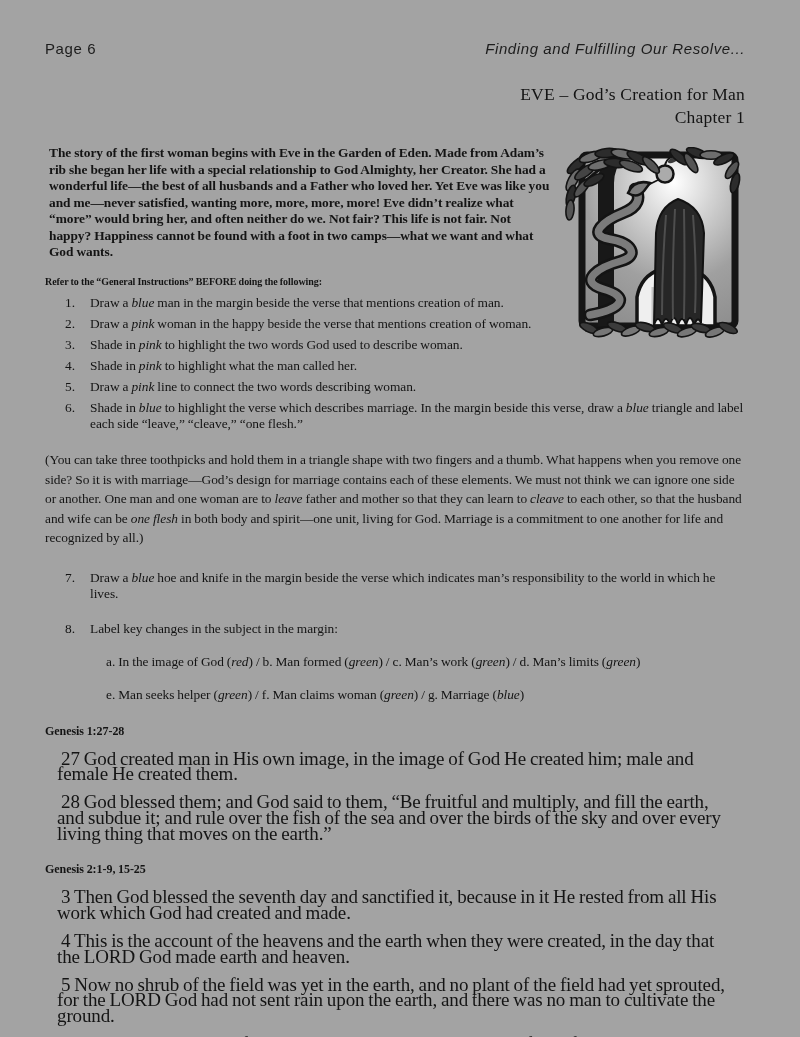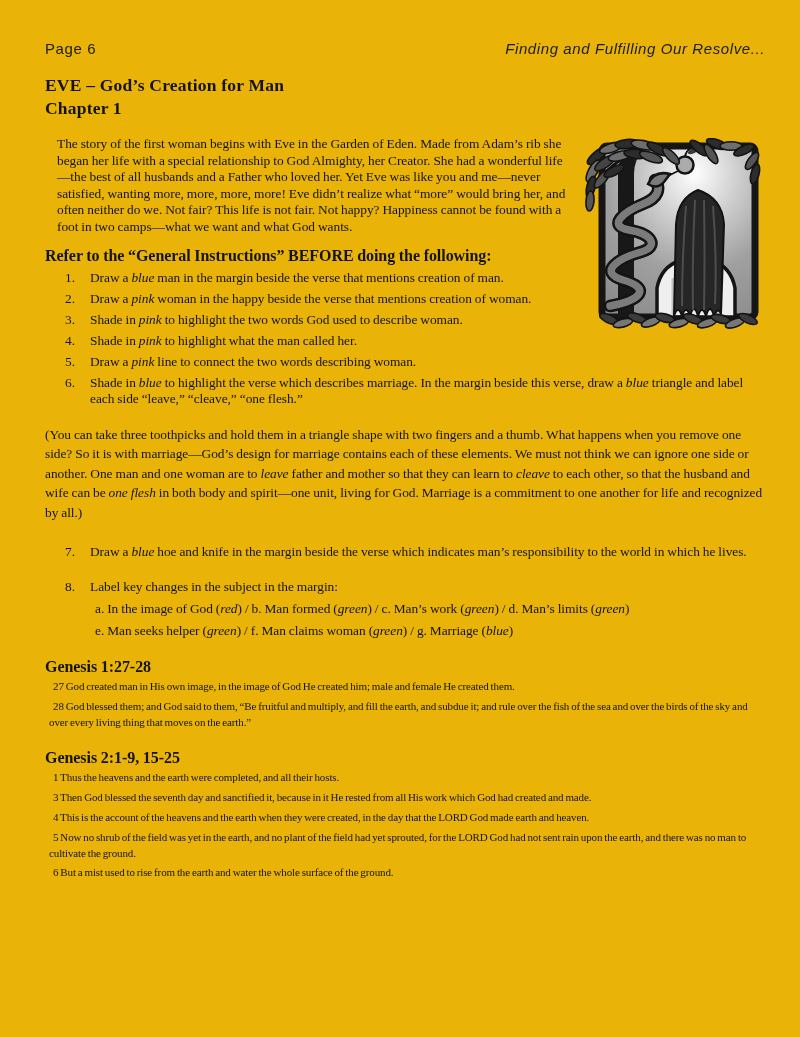--- a/index.html
+++ b/index.html
@@ -1,52 +1,52 @@
 <!DOCTYPE html>
 <html><head>
 <meta charset="utf-8">
 <style>
   html,body{margin:0;padding:0;background:#ffffff;}
   .page{
     position:relative;
     width:800px;height:1037px;
-    background:#eab308;
+    background:#a3a3a3;
     box-sizing:border-box;
-    padding:40px 35px 0 45px;
+    padding:40px 55px 0 45px;
     overflow:hidden;
     color:#141414;
     font-family:"Liberation Serif","DejaVu Serif",serif;
   }
   
   .hdr{
     display:flex;justify-content:space-between;align-items:baseline;
     font-family:"Liberation Sans","DejaVu Sans",sans-serif;
     font-size:15px;letter-spacing:.6px;color:#1c1c1c;
   }
   .hdr .running{font-style:italic;margin-left:32px;}
   
   .title{
-    text-align:left;font-weight:bold;font-size:17.5px;line-height:23px;
-    margin-top:17px;letter-spacing:.2px;
+    text-align:right;font-weight:normal;font-size:17.5px;line-height:23px;
+    margin-top:26px;letter-spacing:.2px;
   }
   
   .content{margin-top:16px;font-size:13.4px;line-height:16.5px;letter-spacing:-.05px;word-spacing:-.3px;}
   .illustration{
     float:right;width:180px;height:192px;margin:2px 0 6px 10px;
   }
-  .intro{margin:12px;}
-  .instr-heading{font-weight:bold;font-size:16px;margin:13px 0 5px 0;}
+  .intro{margin:4px;font-weight:bold;}
+  .instr-heading{font-weight:bold;font-size:10px;margin:13px 0 5px 0;}
   .oli{position:relative;padding-left:45px;margin:0 0 5px 0;line-height:16px;}
   .oli .num{position:absolute;left:20px;top:0;}
-  .sub{padding-left:45px;line-height:17px;margin:5px;}
+  .sub{padding-left:45px;line-height:17px;margin:16px;}
   .aside{clear:both;line-height:19.5px;margin:18px 0 0 0;}
   .gap-lg{margin-top:22px;}
   .gap-md{margin-top:19px;}
-  .scripture-heading{font-weight:bold;font-size:16px;margin:20px 0 2px 0;line-height:16px;}
-  .verse{margin:4px;font-size:11px;line-height:15.8px;text-indent:4px;letter-spacing:-.12px;word-spacing:-.7px;}
+  .scripture-heading{font-weight:bold;font-size:12px;margin:20px 0 2px 0;line-height:16px;}
+  .verse{margin:12px;font-size:19px;line-height:15.8px;text-indent:4px;letter-spacing:-.12px;word-spacing:-.7px;}
   i{font-style:italic;}
 </style>
 </head>
 <body>
 
 <div class="page">
 
   <div class="hdr">
     <span>Page 6</span>
     <span class="running">Finding and Fulfilling Our Resolve...</span>
@@ -183,20 +183,19 @@
       <span><span>Label key changes in the subject in the margin:</span></span>
     </div>
     <p class="sub"><span>a. In the image of God (</span><i>red</i><span>) / b. Man formed (</span><i>green</i><span>) / c. Man’s work (</span><i>green</i><span>) / d. Man’s limits (</span><i>green</i><span>)</span></p>
     <p class="sub"><span>e. Man seeks helper (</span><i>green</i><span>) / f. Man claims woman (</span><i>green</i><span>) / g. Marriage (</span><i>blue</i><span>)</span></p>
 
     <p class="scripture-heading">Genesis 1:27-28</p>
     <p class="verse">27 God created man in His own image, in the image of God He created him; male and female He created them.</p>
     <p class="verse">28 God blessed them; and God said to them, “Be fruitful and multiply, and fill the earth, and subdue it; and rule over the fish of the sea and over the birds of the sky and over every living thing that moves on the earth.”</p>
 
     <p class="scripture-heading">Genesis 2:1-9, 15-25</p>
-    <p class="verse">1 Thus the heavens and the earth were completed, and all their hosts.</p>
     <p class="verse">3 Then God blessed the seventh day and sanctified it, because in it He rested from all His work which God had created and made.</p>
     <p class="verse">4 This is the account of the heavens and the earth when they were created, in the day that the LORD God made earth and heaven.</p>
     <p class="verse">5 Now no shrub of the field was yet in the earth, and no plant of the field had yet sprouted, for the LORD God had not sent rain upon the earth, and there was no man to cultivate the ground.</p>
     <p class="verse">6 But a mist used to rise from the earth and water the whole surface of the ground.</p>
 
   </div>
 </div>
 
 </body></html>

